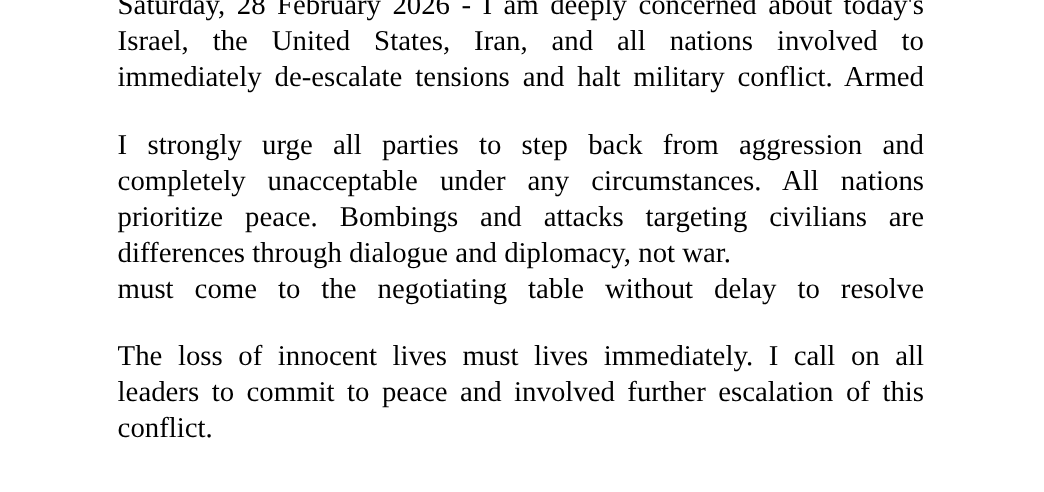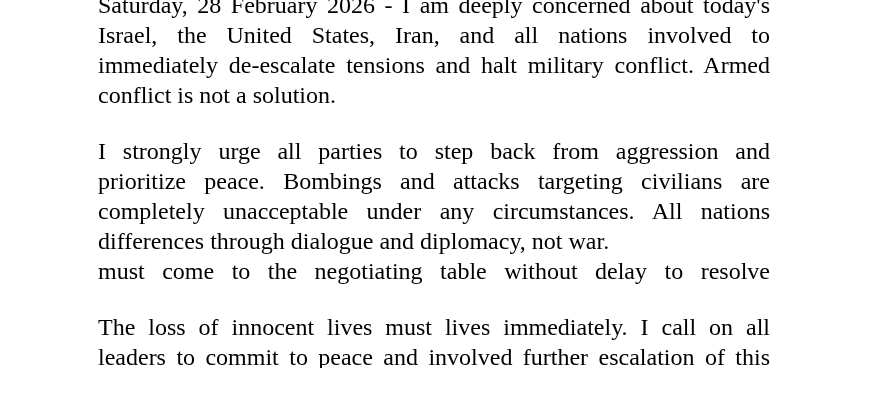--- a/index.html
+++ b/index.html
@@ -39,26 +39,25 @@
 </style>
 </head>
 <body>
 
 <div class="screen">
   <div class="text-block">
       <div class="para">
         <div class="line just">Saturday, 28 February 2026 - I am deeply concerned about today's</div>
         <div class="line just">Israel, the United States, Iran, and all nations involved to</div>
         <div class="line just">immediately de-escalate tensions and halt military conflict. Armed</div>
-        <div class="line">conflict is not a solution.</div>
       </div>
       <div class="para">
         <div class="line just">I strongly urge all parties to step back from aggression and</div>
+        <div class="line just">completely unacceptable under any circumstances. All nations</div>
         <div class="line just">prioritize peace. Bombings and attacks targeting civilians are</div>
-        <div class="line just">completely unacceptable under any circumstances. All nations</div>
         <div class="line">differences through dialogue and diplomacy, not war.</div>
         <div class="line just">must come to the negotiating table without delay to resolve</div>
       </div>
       <div class="para">
         <div class="line just">The loss of innocent lives must lives immediately. I call on all</div>
         <div class="line just">leaders to commit to peace and involved further escalation of this</div>
         <div class="line">conflict.</div>
       </div>
     </div>
 </div>

